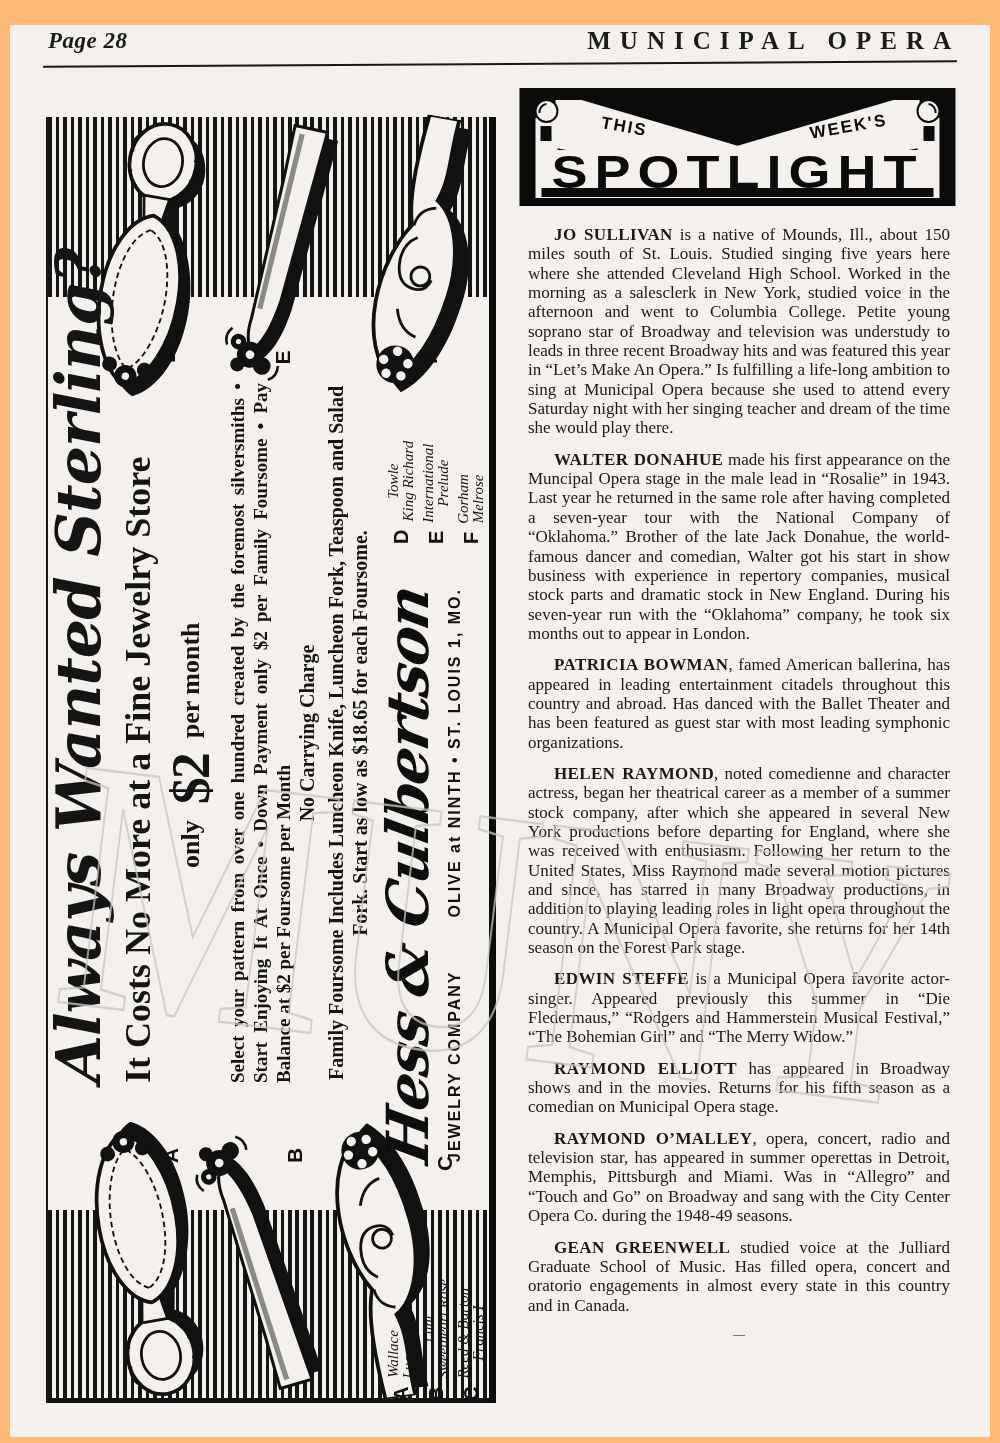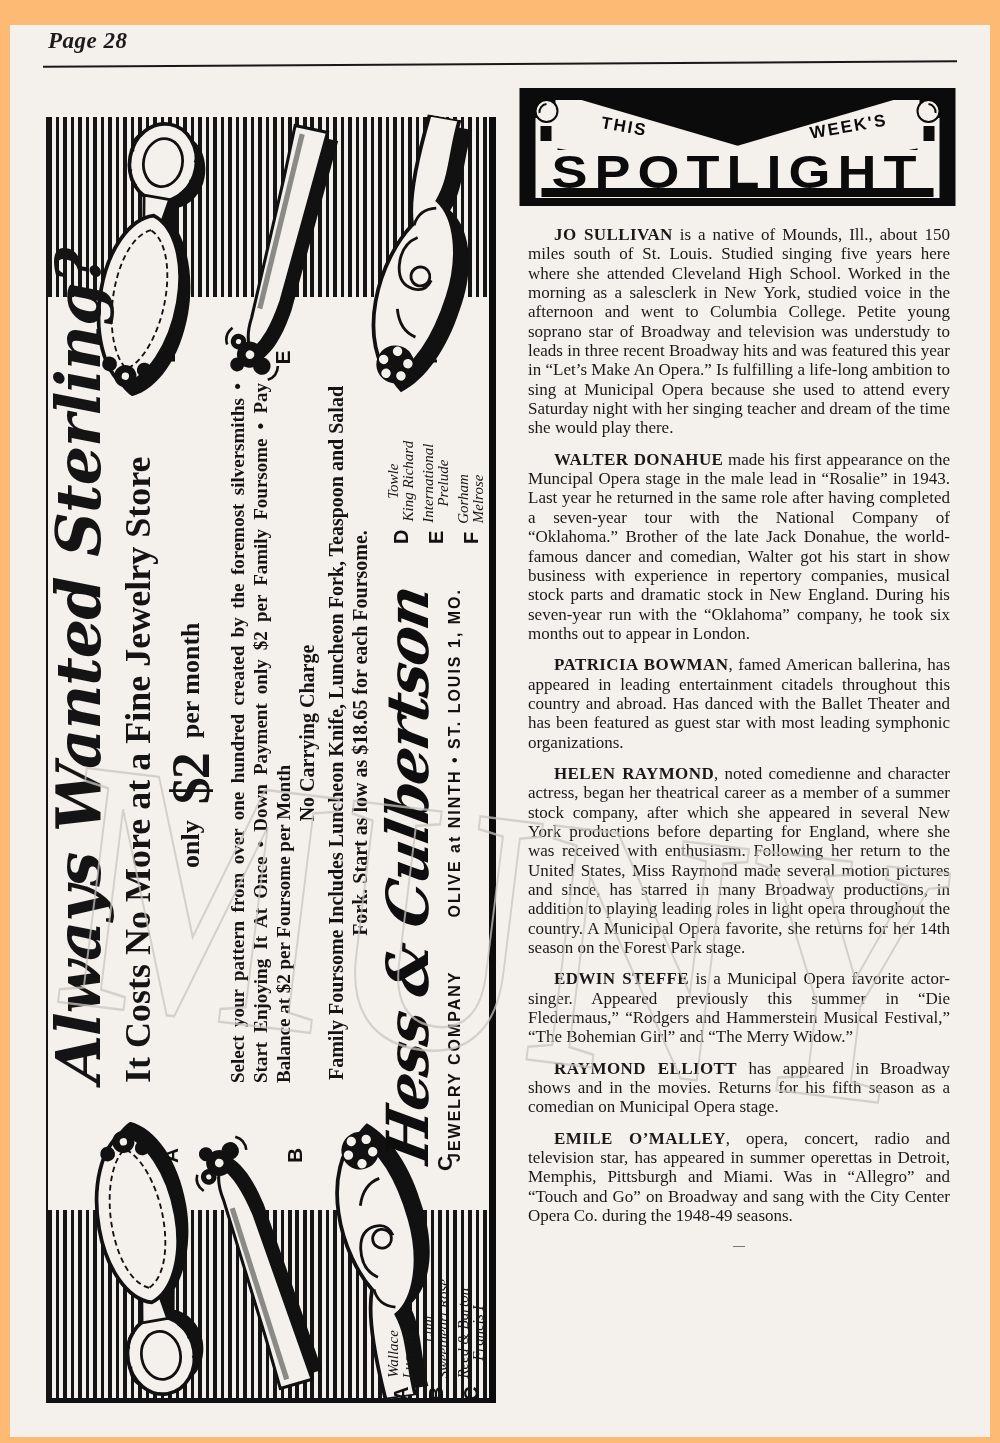--- a/index.html
+++ b/index.html
@@ -104,20 +104,21 @@
         <circle cx="62" cy="277" r="5" fill="#f4f1ec"></circle>
       <circle cx="78" cy="277" r="5" fill="#f4f1ec"></circle>
     </symbol>
   </defs>
 </svg>
 
 <div class="scan">
   <div class="page">
 
     <div class="mast-label">Page 28</div>
+    <div class="mast-brand">MUNICIPAL OPERA</div>
     <div class="mast-rule"></div>
 
     <div class="ad">
       <div class="stripes stripes-top"></div>
       <div class="stripes stripes-bottom"></div>
 
       <div class="spoons spoons-top">
         <svg class="spoon" style="left:6px;top:2px;width:190px;height:278px;transform:rotate(10deg)">
             <use href="#sp-oval"></use>
           </svg>
@@ -242,21 +243,22 @@
       <text x="218" y="100" text-anchor="middle" font-family="Liberation Sans, sans-serif" font-weight="bold" font-size="46" letter-spacing="6" fill="#0b0b0b" textLength="372" lengthAdjust="spacingAndGlyphs">SPOTLIGHT</text>
     </svg>
 
     <div class="articles">
       <p><span class="art-name">JO SULLIVAN</span><span> is a native of Mounds, Ill., about 150 miles south of St. Louis. Studied singing five years here where she attended Cleveland High School. Worked in the morning as a salesclerk in New York, studied voice in the afternoon and went to Columbia College. Petite young soprano star of Broadway and television was understudy to leads in three recent Broadway hits and was featured this year in “Let’s Make An Opera.” Is fulfilling a life-long ambition to sing at Municipal Opera because she used to attend every Saturday night with her singing teacher and dream of the time she would play there.</span></p>
       <p><span class="art-name">WALTER DONAHUE</span><span> made his first appearance on the Muncipal Opera stage in the male lead in “Rosalie” in 1943. Last year he returned in the same role after having completed a seven-year tour with the National Company of “Oklahoma.” Brother of the late Jack Donahue, the world-famous dancer and comedian, Walter got his start in show business with experience in repertory companies, musical stock parts and dramatic stock in New England. During his seven-year run with the “Oklahoma” company, he took six months out to appear in London.</span></p>
       <p><span class="art-name">PATRICIA BOWMAN</span><span>, famed American ballerina, has appeared in leading entertainment citadels throughout this country and abroad. Has danced with the Ballet Theater and has been featured as guest star with most leading symphonic organizations.</span></p>
       <p><span class="art-name">HELEN RAYMOND</span><span>, noted comedienne and character actress, began her theatrical career as a member of a summer stock company, after which she appeared in several New York productions before departing for England, where she was received with enthusiasm. Following her return to the United States, Miss Raymond made several motion pictures and since, has starred in many Broadway productions, in addition to playing leading roles in light opera throughout the country. A Municipal Opera favorite, she returns for her 14th season on the Forest Park stage.</span></p>
       <p><span class="art-name">EDWIN STEFFE</span><span> is a Municipal Opera favorite actor-singer. Appeared previously this summer in “Die Fledermaus,” “Rodgers and Hammerstein Musical Festival,” “The Bohemian Girl” and “The Merry Widow.”</span></p>
       <p><span class="art-name">RAYMOND ELLIOTT</span><span> has appeared in Broadway shows and in the movies. Returns for his fifth season as a comedian on Municipal Opera stage.</span></p>
-      <p><span class="art-name">EMILE O’MALLEY</span><span>, opera, concert, radio and television star, has appeared in summer operettas in Detroit, Memphis, Pittsburgh and Miami. Was in “Allegro” and “Touch and Go” on Broadway and sang with the City Center Opera Co. during the 1948-49 seasons.</span></p>
+      <p><span class="art-name">RAYMOND O’MALLEY</span><span>, opera, concert, radio and television star, has appeared in summer operettas in Detroit, Memphis, Pittsburgh and Miami. Was in “Allegro” and “Touch and Go” on Broadway and sang with the City Center Opera Co. during the 1948-49 seasons.</span></p>
+      <p><span class="art-name">GEAN GREENWELL</span><span> studied voice at the Julliard Graduate School of Music. Has filled opera, concert and oratorio engagements in almost every state in this country and in Canada.</span></p>
       <div class="end-dash">—</div>
     </div>
 
     <svg class="wm" width="980" height="1412">
       <text x="480" y="1030" text-anchor="middle" font-family="Liberation Serif, serif" font-weight="bold" font-size="360" fill="none" stroke="#c9c6c0" stroke-width="2.5" opacity="0.75" transform="rotate(7 480 1030)" textLength="880" lengthAdjust="spacingAndGlyphs">MUNY</text>
     </svg>
 
   </div>
 </div>
 

